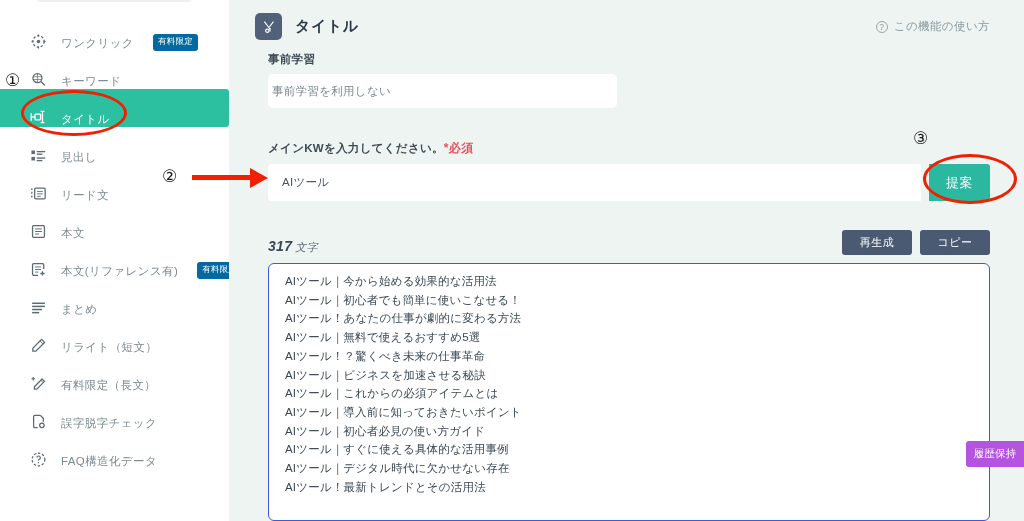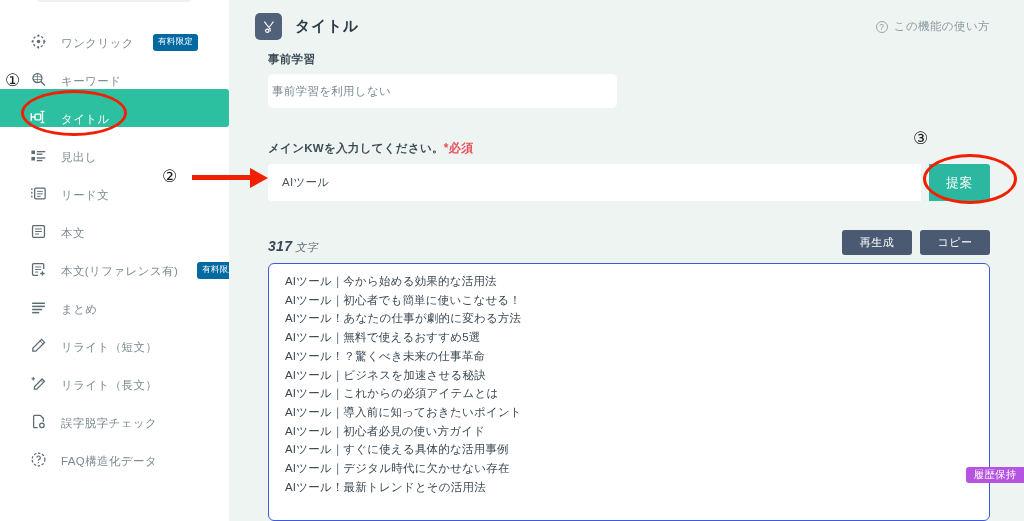--- a/index.html
+++ b/index.html
@@ -170,22 +170,22 @@
   .result-line {
     font-size: 11.5px;
     color: #3b4853;
     line-height: 18.7px;
     letter-spacing: .2px;
     white-space: nowrap;
   }
 
   .history-btn {
     position: absolute;
-    right: 0px; top: 467px;
-    width: 58px; height: 16px;
+    right: 0px; top: 441px;
+    width: 58px; height: 26px;
     background: #b554e0;
     color: #fff; font-size: 10.5px;
     display: flex; align-items: center; justify-content: center;
     border-top-left-radius: 3px; border-bottom-left-radius: 3px;
     letter-spacing: .3px;
   }
 
   
   .anno { position: absolute; pointer-events: none; }
   .anno-num {
@@ -327,21 +327,21 @@
       </div>
 
       <div class="nav-item">
         <span class="nav-ico">
           <svg width="17" height="17" viewBox="0 0 24 24" fill="none" stroke="currentColor" stroke-width="1.8">
             <path d="M17 5.6l3.4 3.4L9.6 20H6.2v-3.4z"></path>
               <path d="M15.2 7.4l3.4 3.4" stroke-width="1.3"></path>
             <path d="M4.6 2.8v5M2.1 5.3h5" stroke-width="1.7"></path>
           </svg>
         </span>
-        <span class="nav-label">リライト（長文）</span>
+        <span class="nav-label">有料限定（長文）</span>
       </div>
 
       <div class="nav-item">
         <span class="nav-ico">
           <svg width="17" height="17" viewBox="0 0 24 24" fill="none" stroke="currentColor" stroke-width="1.8">
             <path d="M14.4 3.2H6.6a1.5 1.5 0 0 0-1.5 1.5v14.6a1.5 1.5 0 0 0 1.5 1.5h4.2"></path>
             <path d="M14.4 3.2l4.4 4.4v4.6"></path>
             <circle cx="16.8" cy="17.4" r="3.2"></circle>
           </svg>
         </span>

